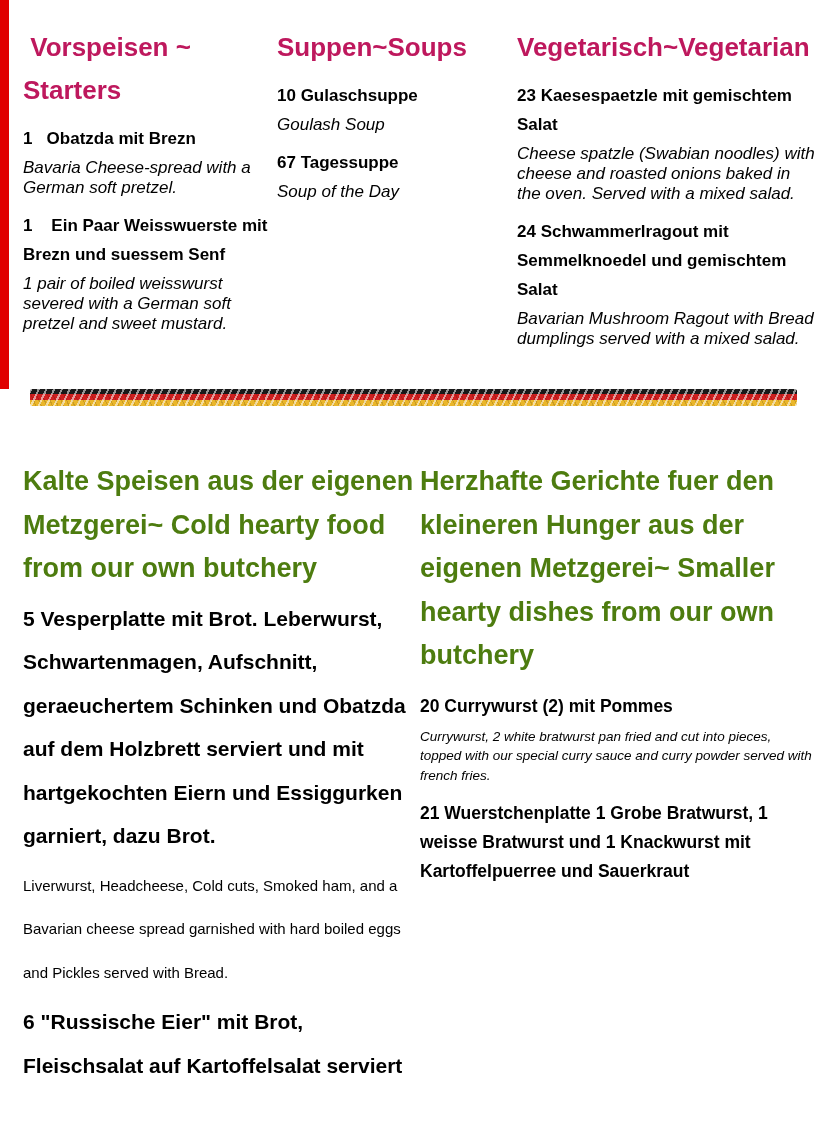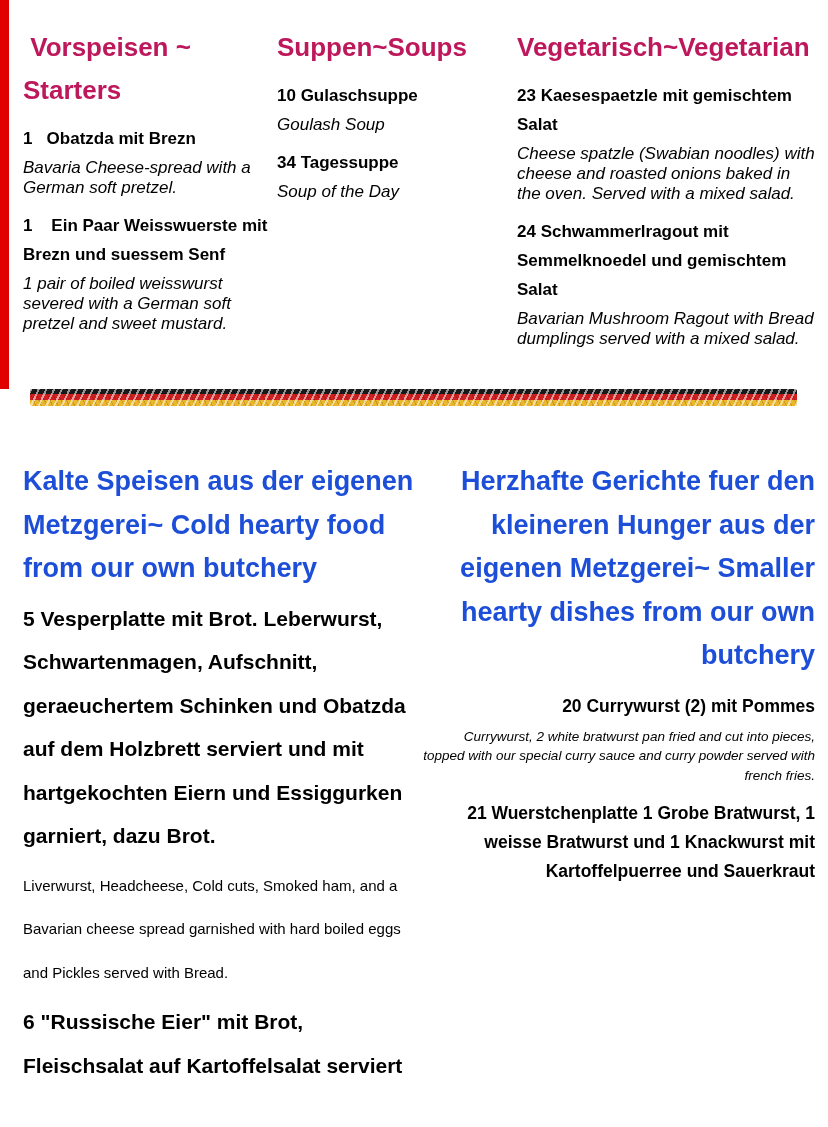--- a/index.html
+++ b/index.html
@@ -30,23 +30,23 @@
     background-image:
       repeating-linear-gradient(115deg, rgba(255,255,255,.55) 0 2px, rgba(255,255,255,0) 2px 7px),
       repeating-linear-gradient(65deg, rgba(0,0,0,.15) 0 1px, rgba(0,0,0,0) 1px 5px),
       linear-gradient(to bottom, #1a1a1a 0 5px, #cf1f1f 5px 11px, #eab62a 11px 17px);
     border-radius:2px;
   }
 
   
   .bottom-grid{position:absolute;top:460px;left:23px;width:792px;display:flex;}
   .b-col-left{width:395px;margin-right:2px;}
-  .b-col-right{width:395px;text-align:right;}
+  .b-col-right{width:395px;}
   .red-heading-bottom{
-    color:#1d4ed8;font-size:27px;font-weight:bold;line-height:43.5px;margin:0 0 6px 0;
+    color:#4d7c0f;font-size:27px;font-weight:bold;line-height:43.5px;margin:0 0 6px 0;
   }
   .b-item-wide{font-size:21px;font-weight:bold;line-height:43.5px;margin:6px 0;}
   .b-desc-wide{font-size:15px;line-height:43.5px;margin:6px 0;}
   .b-item{font-size:17.5px;font-weight:bold;line-height:29px;margin:14px 0 6px 0;}
   .b-desc-small{font-size:13.5px;font-style:italic;line-height:19.5px;margin:6px 0 10px 0;}
   .b-desc-large{font-size:16.5px;font-style:italic;line-height:29px;margin:10px 0;}
 </style>
 </head>
 <body>
 
@@ -59,21 +59,21 @@
     <p class="item-name">1   Obatzda mit Brezn</p>
     <p class="item-desc">Bavaria Cheese-spread with a German soft pretzel.</p>
     <p class="item-name">1    Ein Paar Weisswuerste mit Brezn und suessem Senf</p>
     <p class="item-desc">1 pair of boiled weisswurst severed with a German soft pretzel and sweet mustard.</p>
   </section>
 
   <section class="col col-soups">
     <h2 class="red-heading-top">Suppen~Soups</h2>
     <p class="item-name">10 Gulaschsuppe</p>
     <p class="item-desc">Goulash Soup</p>
-    <p class="item-name">34 Tagessuppe</p>
+    <p class="item-name">67 Tagessuppe</p>
     <p class="item-desc">Soup of the Day</p>
   </section>
 
   <section class="col col-veg">
     <h2 class="red-heading-top">Vegetarisch~Vegetarian</h2>
     <p class="item-name">23 Kaesespaetzle mit gemischtem Salat</p>
     <p class="item-desc">Cheese spatzle (Swabian noodles) with cheese and roasted onions baked in the oven. Served with a mixed salad.</p>
     <p class="item-name">24 Schwammerlragout mit Semmelknoedel und gemischtem Salat</p>
     <p class="item-desc">Bavarian Mushroom Ragout with Bread dumplings served with a mixed salad.</p>
   </section>

